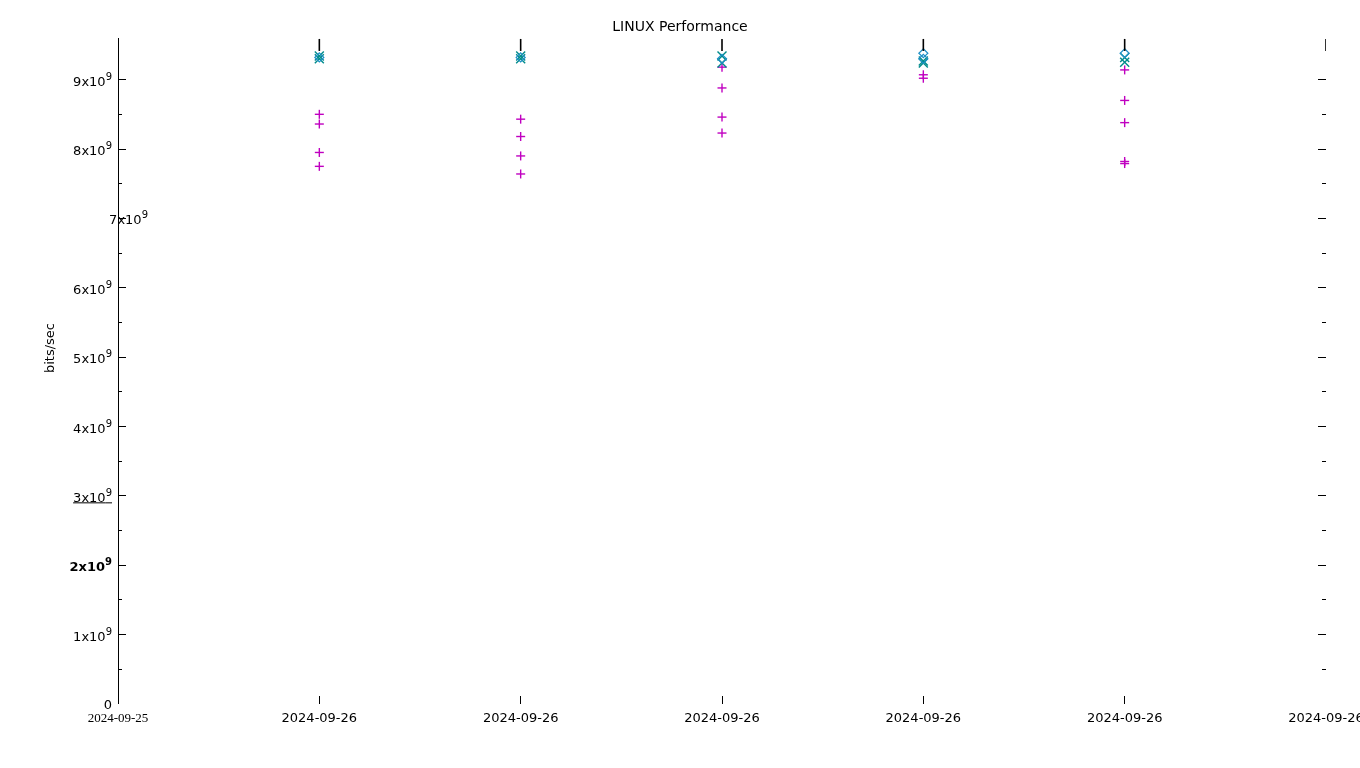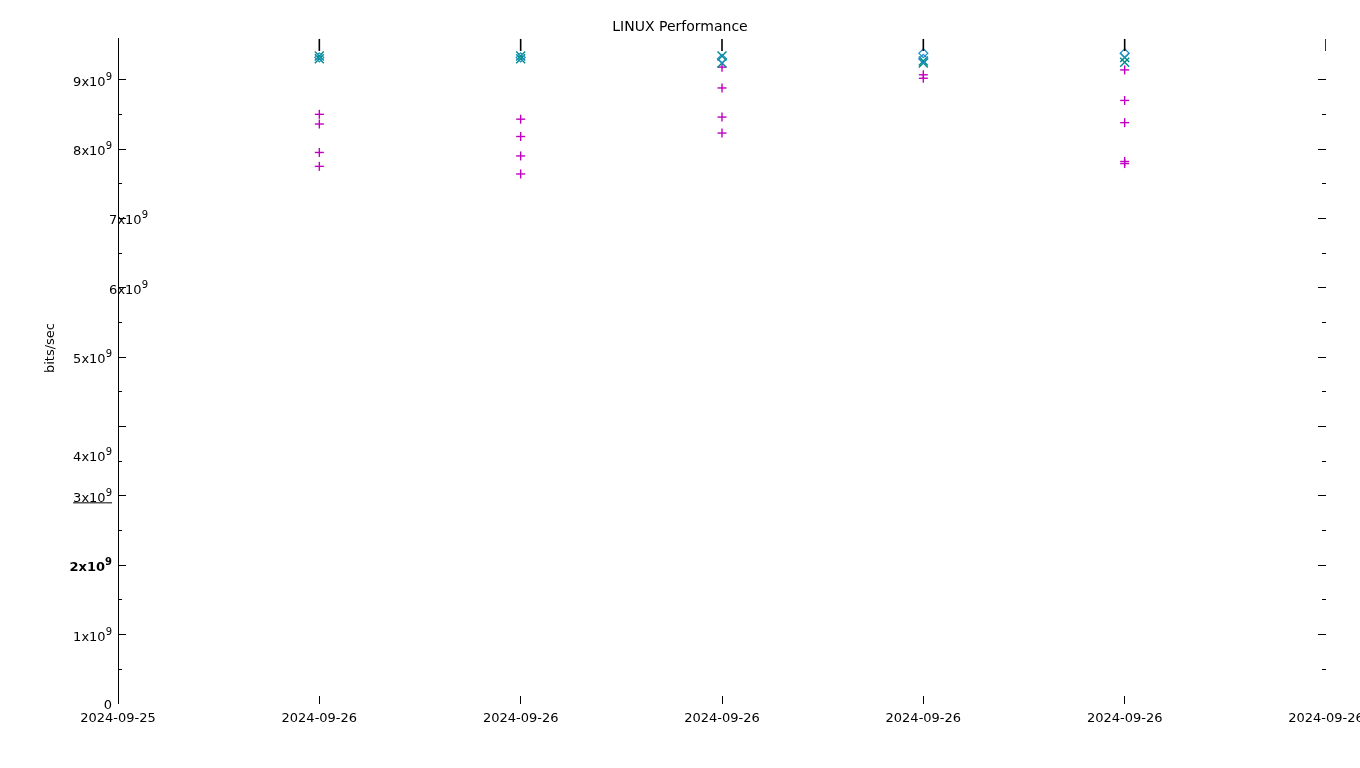--- a/index.html
+++ b/index.html
@@ -209,29 +209,29 @@
         <line x1="1006.6666666666667" y1="0.9375" x2="1006.6666666666667" y2="12.9375" stroke="#000000" stroke-width="1.6" class="pt"></line>
         <line x1="1208" y1="0.9375" x2="1208" y2="12.9375" stroke="#000000" stroke-width="1.6" class="pt"></line>
       </g>
   </svg>
 
   <div id="ytick-labels">
       <div class="ytick-label" style="top: 704px;">0</div>
       <div class="ytick-label" style="top: 634.625px;"><span>1x10</span><sup style="font-size: 10px;">9</sup></div>
       <div class="ytick-label" style="top: 565.25px; font-weight: bold;"><span>2x10</span><sup style="font-size: 10px;">9</sup></div>
       <div class="ytick-label" style="top: 495.875px; text-decoration: underline;"><span>3x10</span><sup style="font-size: 10px;">9</sup></div>
-      <div class="ytick-label" style="top: 426.5px; margin-top: 28px;"><span>4x10</span><sup style="font-size: 10px;">9</sup></div>
+      <div class="ytick-label" style="top: 426.5px;"><span>4x10</span><sup style="font-size: 10px;">9</sup></div>
       <div class="ytick-label" style="top: 357.125px;"><span>5x10</span><sup style="font-size: 10px;">9</sup></div>
-      <div class="ytick-label" style="top: 287.75px; padding-left: 36px;"><span>6x10</span><sup style="font-size: 10px;">9</sup></div>
+      <div class="ytick-label" style="top: 287.75px;"><span>6x10</span><sup style="font-size: 10px;">9</sup></div>
       <div class="ytick-label" style="top: 218.375px; margin-left: 36px;"><span>7x10</span><sup style="font-size: 10px;">9</sup></div>
       <div class="ytick-label" style="top: 149px;"><span>8x10</span><sup style="font-size: 10px;">9</sup></div>
       <div class="ytick-label" style="top: 79.625px;"><span>9x10</span><sup style="font-size: 10px;">9</sup></div>
     </div>
   <div id="xtick-labels">
-      <div class="xtick-label" style="left: 118px;">2024-09-25</div>
+      <div class="xtick-label" style="left: 118px; font-family: Liberation Serif, serif;">2024-09-25</div>
       <div class="xtick-label" style="left: 319.333px;">2024-09-26</div>
       <div class="xtick-label" style="left: 520.667px;">2024-09-26</div>
       <div class="xtick-label" style="left: 722px;">2024-09-26</div>
       <div class="xtick-label" style="left: 923.333px;">2024-09-26</div>
       <div class="xtick-label" style="left: 1124.67px;">2024-09-26</div>
       <div class="xtick-label" style="left: 1326px;">2024-09-26</div>
     </div>
 
 </div>
 

